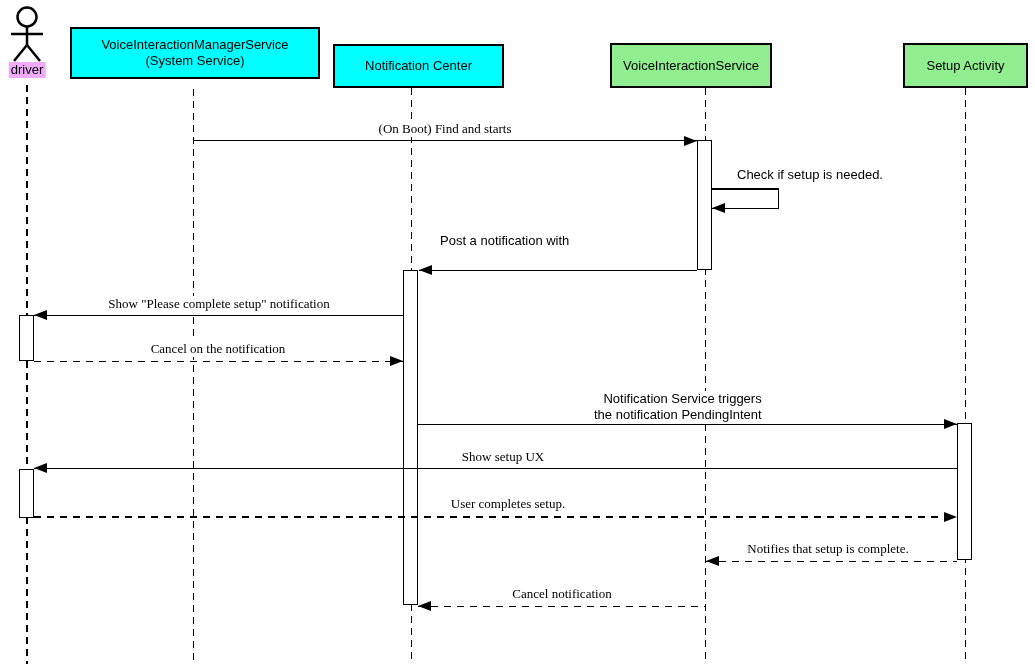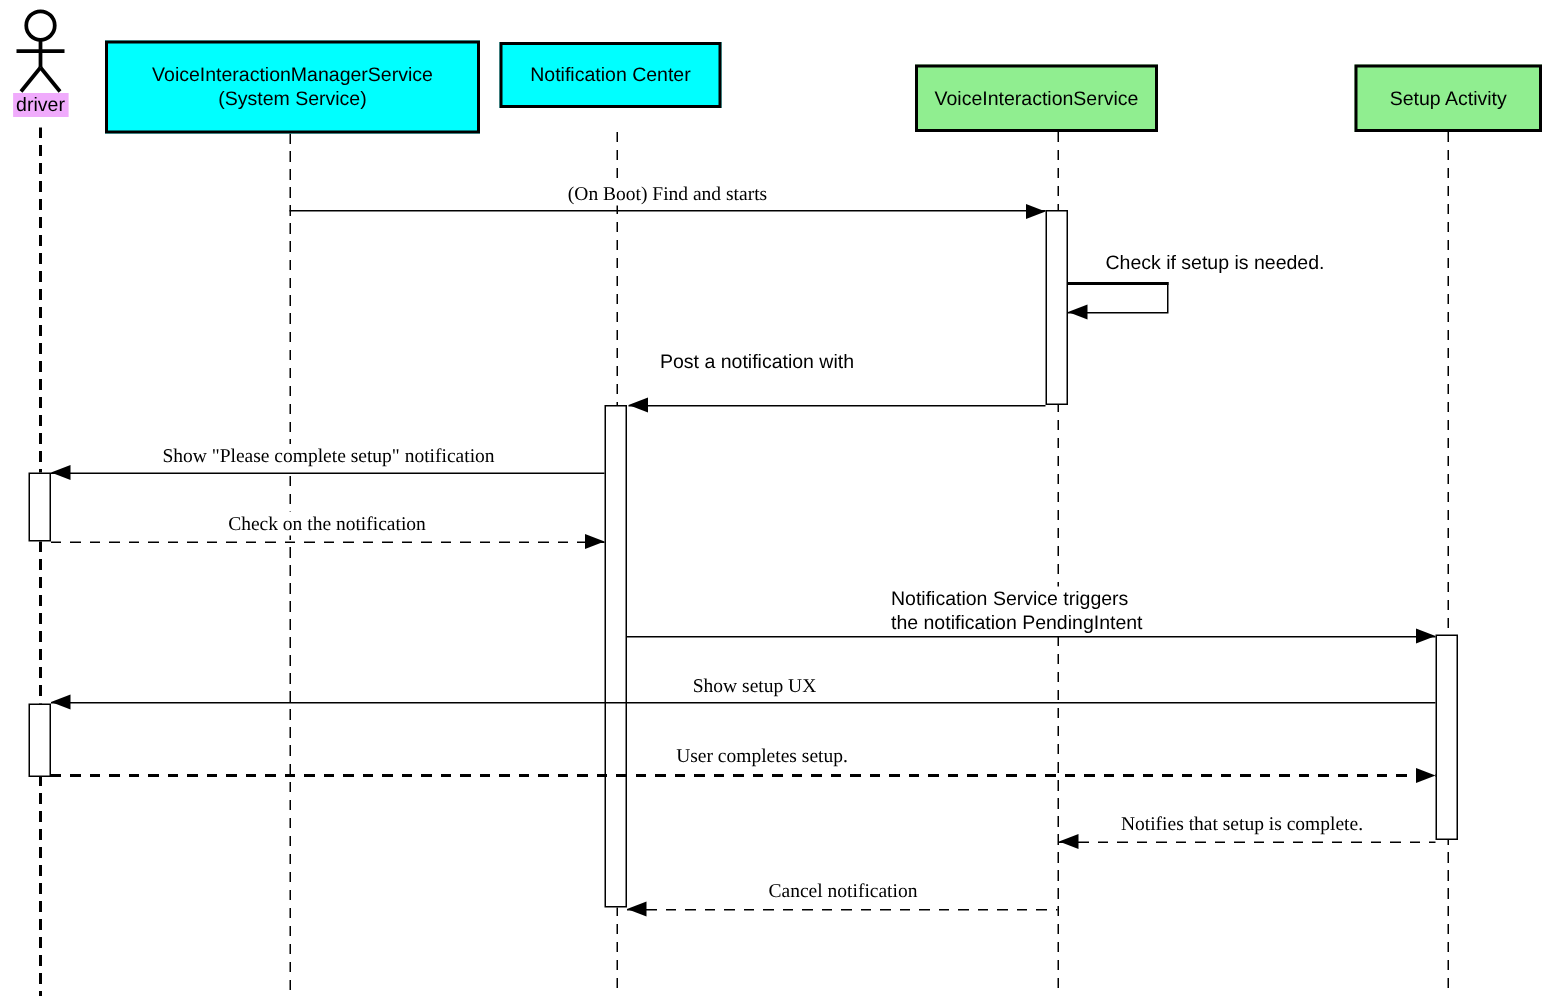--- a/index.html
+++ b/index.html
@@ -75,20 +75,21 @@
     z-index: 5;
   }
   .mlabel {
     position: absolute;
     font-size: 13px;
     line-height: 16px;
     background: #fff;
     padding: 0 2px;
     white-space: nowrap;
     z-index: 6;
+    text-align: right;
   }
   .center { transform: translateX(-50%); text-align: left; font-family: Liberation Serif, serif; }
   .actor-figure { position: absolute; left: 5px; top: 4px; z-index: 2; }
   .actor-label {
     position: absolute;
     left: 27px; top: 62px;
     transform: translateX(-50%);
     font-size: 13px; line-height: 16px;
     background: #f0abfc; padding: 0 2px;
     z-index: 6; white-space: nowrap;
@@ -110,25 +111,25 @@
   <svg class="actor-figure" width="44" height="62" viewBox="0 0 44 62">
     <circle cx="22" cy="13" r="9.5" fill="none" stroke="#000" stroke-width="2.5"></circle>
     <line x1="22" y1="22.5" x2="22" y2="41" stroke="#000" stroke-width="2.5"></line>
     <line x1="6" y1="30" x2="38" y2="30" stroke="#000" stroke-width="2.5"></line>
     <line x1="22" y1="41" x2="9" y2="57" stroke="#000" stroke-width="2.5"></line>
     <line x1="22" y1="41" x2="35" y2="57" stroke="#000" stroke-width="2.5"></line>
   </svg>
   <div class="actor-label">driver</div>
 
   
-  <div class="pbox fill-cyan" style="left:70px;top:27px;width:250px;height:62px">
+  <div class="pbox fill-cyan" style="left:70px;top:27px;width:250px;height:52px">
     <span>VoiceInteractionManagerService</span>
     <span>(System Service)</span>
   </div>
-  <div class="pbox fill-cyan" style="left:333px;top:28px;width:148px;height:44px">
+  <div class="pbox fill-cyan" style="left:333px;top:44px;width:171px;height:44px">
     <span>Notification Center</span>
   </div>
   <div class="pbox fill-green" style="left:610px;top:43px;width:162px;height:45px">
     <span>VoiceInteractionService</span>
   </div>
   <div class="pbox fill-green" style="left:903px;top:43px;width:125px;height:45px">
     <span>Setup Activity</span>
   </div>
 
   
@@ -167,21 +168,21 @@
   <div class="msg">
     <div class="mline-solid" style="left:34px;top:314.5px;width:369px"></div>
     <div class="head-left" style="left:34px;top:310px"></div>
     <div class="mlabel center" style="left:219px;top:296px">Show "Please complete setup" notification</div>
   </div>
 
   
   <div class="msg">
     <div class="mline-dashed" style="left:34px;top:360.5px;width:369px"></div>
     <div class="head-right" style="left:390px;top:356px"></div>
-    <div class="mlabel center" style="left:218px;top:341px">Check on the notification</div>
+    <div class="mlabel center" style="left:218px;top:341px">Cancel on the notification</div>
   </div>
 
   
   <div class="msg">
     <div class="mline-solid" style="left:418px;top:423.5px;width:539px"></div>
     <div class="head-right" style="left:944px;top:419px"></div>
     <div class="mlabel" style="left:592px;top:391px">
       <div>Notification Service triggers</div>
       <div>the notification PendingIntent</div>
     </div>

